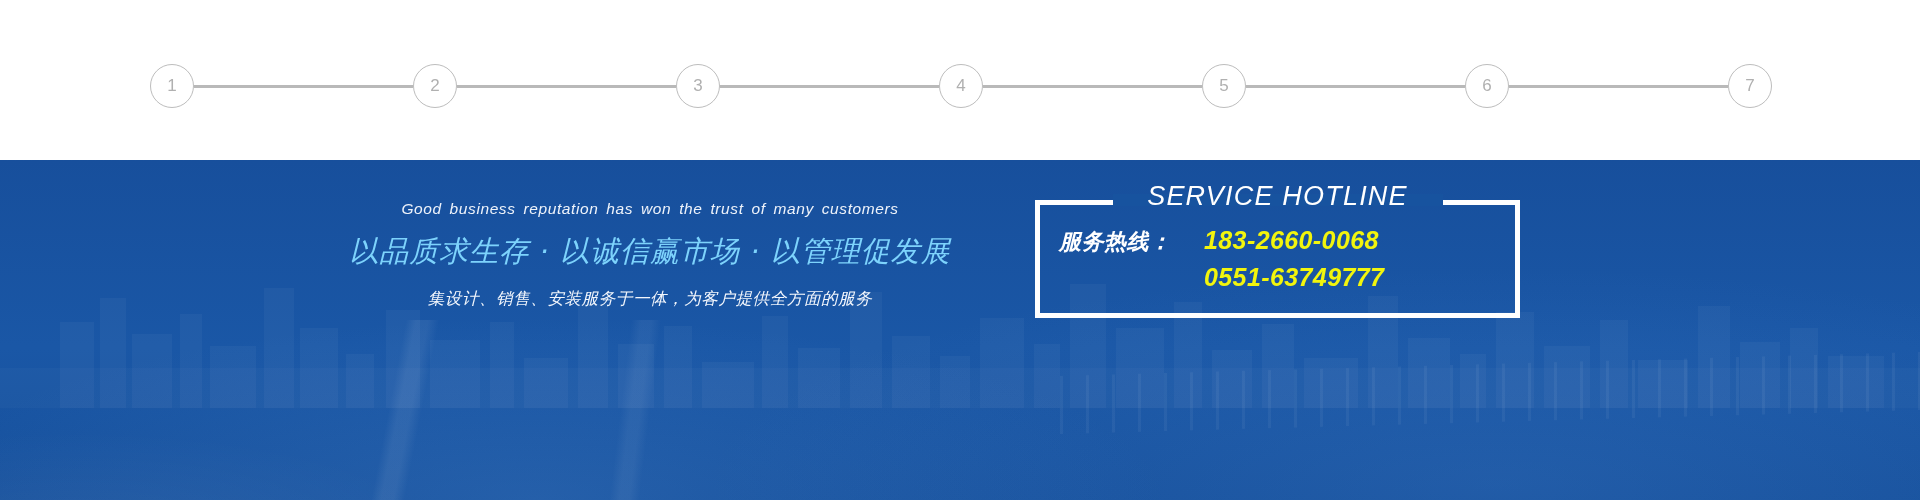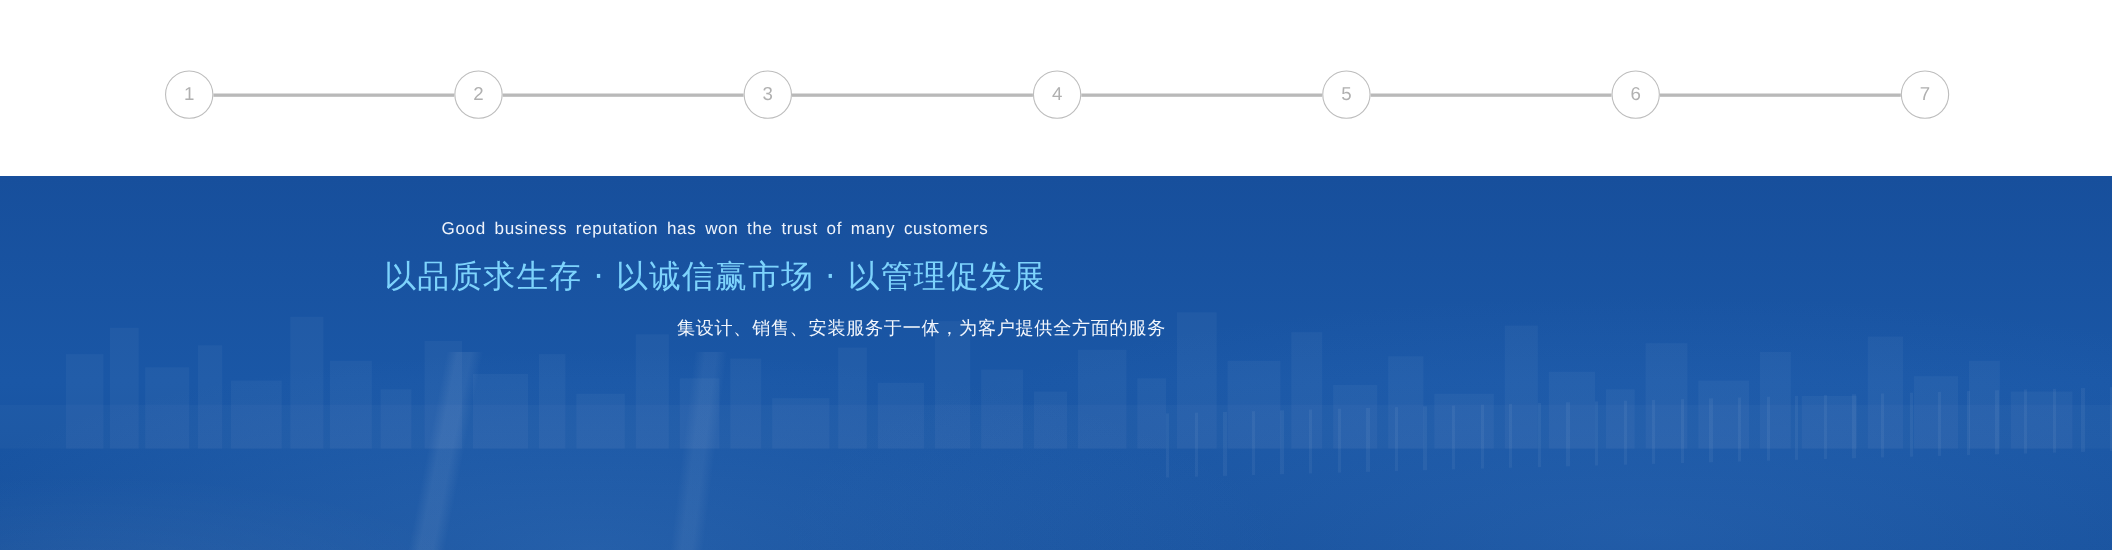--- a/index.html
+++ b/index.html
@@ -111,20 +111,21 @@
       repeating-linear-gradient(90deg,
         rgba(255,255,255,0.05) 0px, rgba(255,255,255,0.05) 3px,
         rgba(255,255,255,0) 3px, rgba(255,255,255,0) 26px);
     transform: skewY(-1.6deg);
   }
 
   .banner-inner {
     position: relative;
     width: 1863px;
     height: 340px;
+    font-style: italic;
   }
 
   
   .slogan {
     position: absolute;
     left: 240px;
     top: 40px;
     width: 820px;
     text-align: center;
     color: #ffffff;
@@ -147,21 +148,20 @@
     color: #7dd3fc;
     font-family: "DejaVu Sans", sans-serif;
   }
   .slogan-sub {
     font-size: 16.5px;
     letter-spacing: .6px;
     margin: 0;
     white-space: nowrap;
     color: #f2f6fc;
     font-family: "DejaVu Sans", sans-serif;
-    text-align: right;
   }
 
   
   .hotline {
     position: absolute;
     left: 1035px;
     top: 40px;
     width: 485px;
     height: 118px;
   }
@@ -315,17 +315,33 @@
     </div>
 
     <div class="banner-inner">
 
       <div class="slogan">
         <p class="slogan-en">Good business  reputation has  won  the  trust  of  many  customers</p>
         <p class="slogan-main">以品质求生存 · 以诚信赢市场 · 以管理促发展</p>
         <p class="slogan-sub">集设计、销售、安装服务于一体，为客户提供全方面的服务</p>
       </div>
 
+      <div class="hotline">
+        <div class="hotline-frame"></div>
+        <div class="hotline-notch"></div>
+        <div class="hotline-title">SERVICE  HOTLINE</div>
+
+        <div class="hotline-body">
+          <div class="hotline-row">
+            <span class="hotline-label">服务热线：</span>
+            <span class="hotline-number">183-2660-0068</span>
+          </div>
+          <div class="hotline-row hotline-row-second">
+            <span class="hotline-label">服务热线：</span>
+            <span class="hotline-number">0551-63749777</span>
+          </div>
+        </div>
+      </div>
 
     </div>
   </div>
 
 </div>
 
 </body></html>

